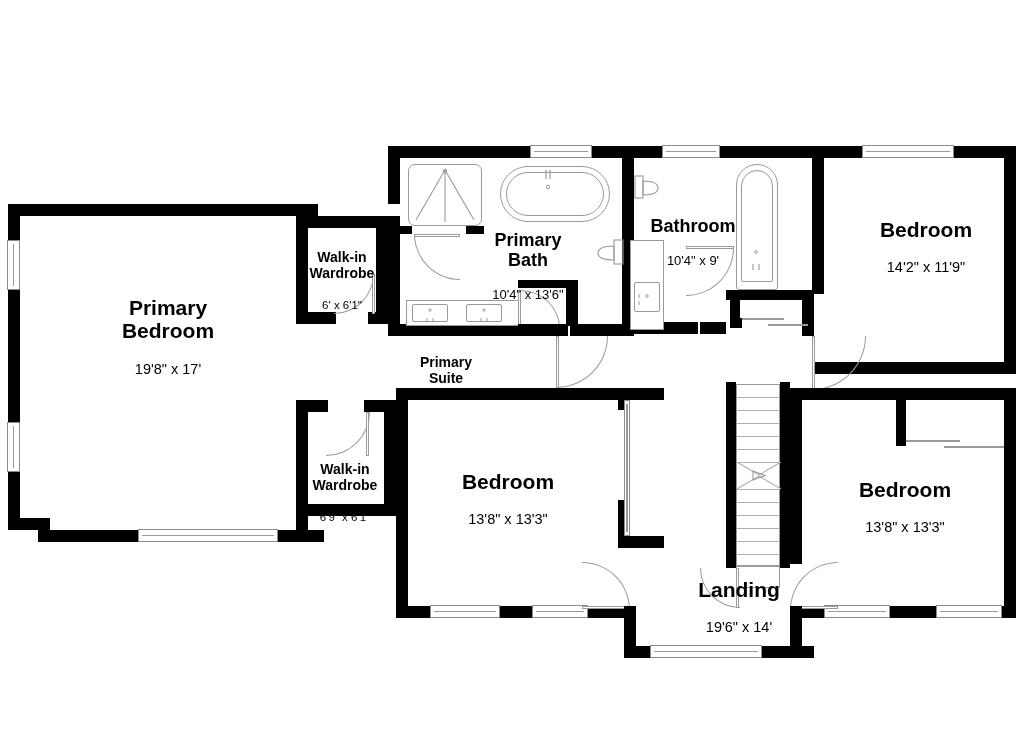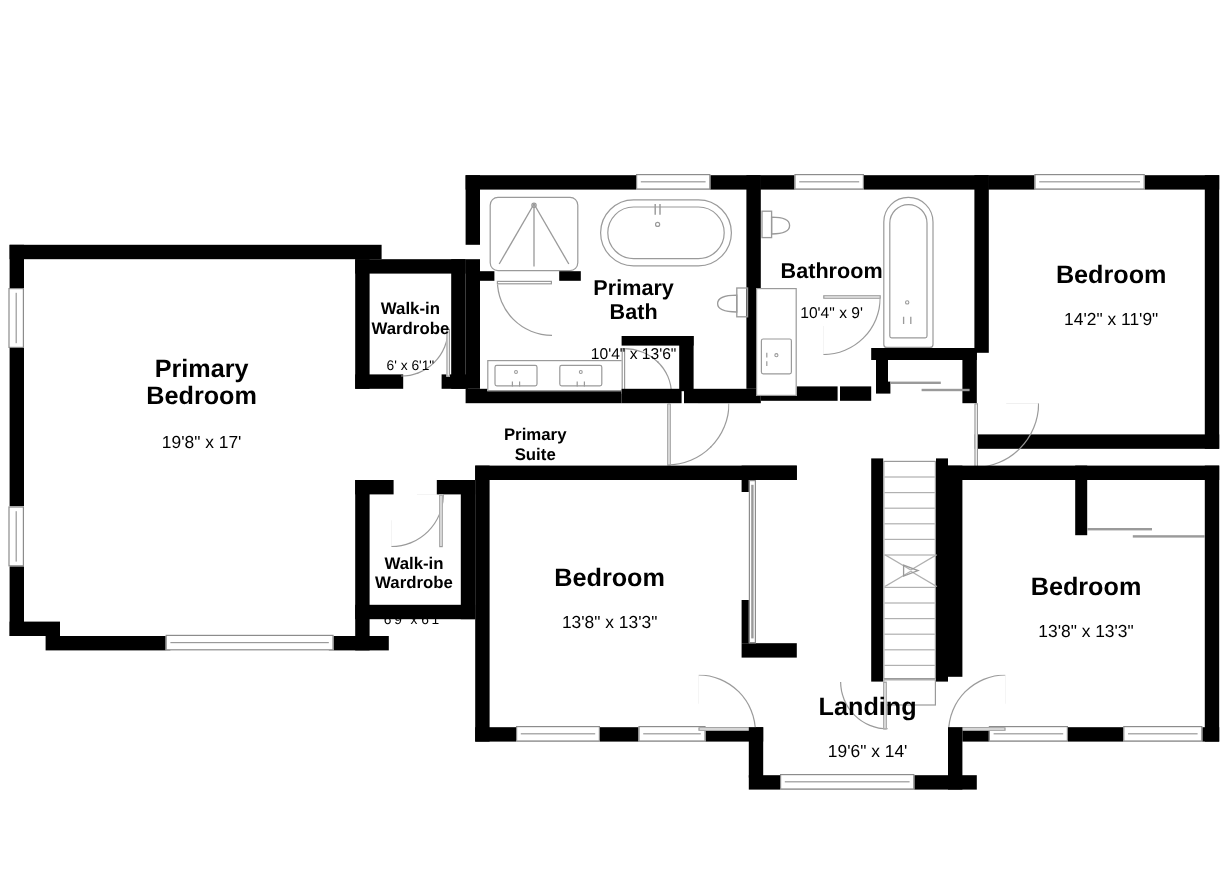--- a/index.html
+++ b/index.html
@@ -355,18 +355,18 @@
       <line x1="44" y1="0" x2="22" y2="13" stroke="#b0b0b0" stroke-width="1.1"></line>
       <line x1="0" y1="27" x2="22" y2="14" stroke="#b0b0b0" stroke-width="1.1"></line>
       <line x1="44" y1="27" x2="22" y2="14" stroke="#b0b0b0" stroke-width="1.1"></line>
       <path d="M16 9 L28 13.5 L16 18 Z" fill="none" stroke="#9a9a9a" stroke-width="1.1"></path>
     </svg>
   </div>
   <div class="fx" style="left:736px; top:566px; width:44px; height:22px;"></div>
   <div class="door bl" style="left:700px; top:568px; width:40px; height:40px;"></div>
   <div class="leaf" style="left:736px; top:568px; width:3px; height:40px;"></div>
 
-  <div class="room-label sz-lg" style="left:644px; top:560px; width:158px;">
+  <div class="room-label sz-lg" style="left:660px; top:560px; width:158px;">
     <span class="room-name">Landing</span>
     <span class="room-dims">19'6" x 14'</span>
   </div>
 
 </div>
 
 </body></html>

